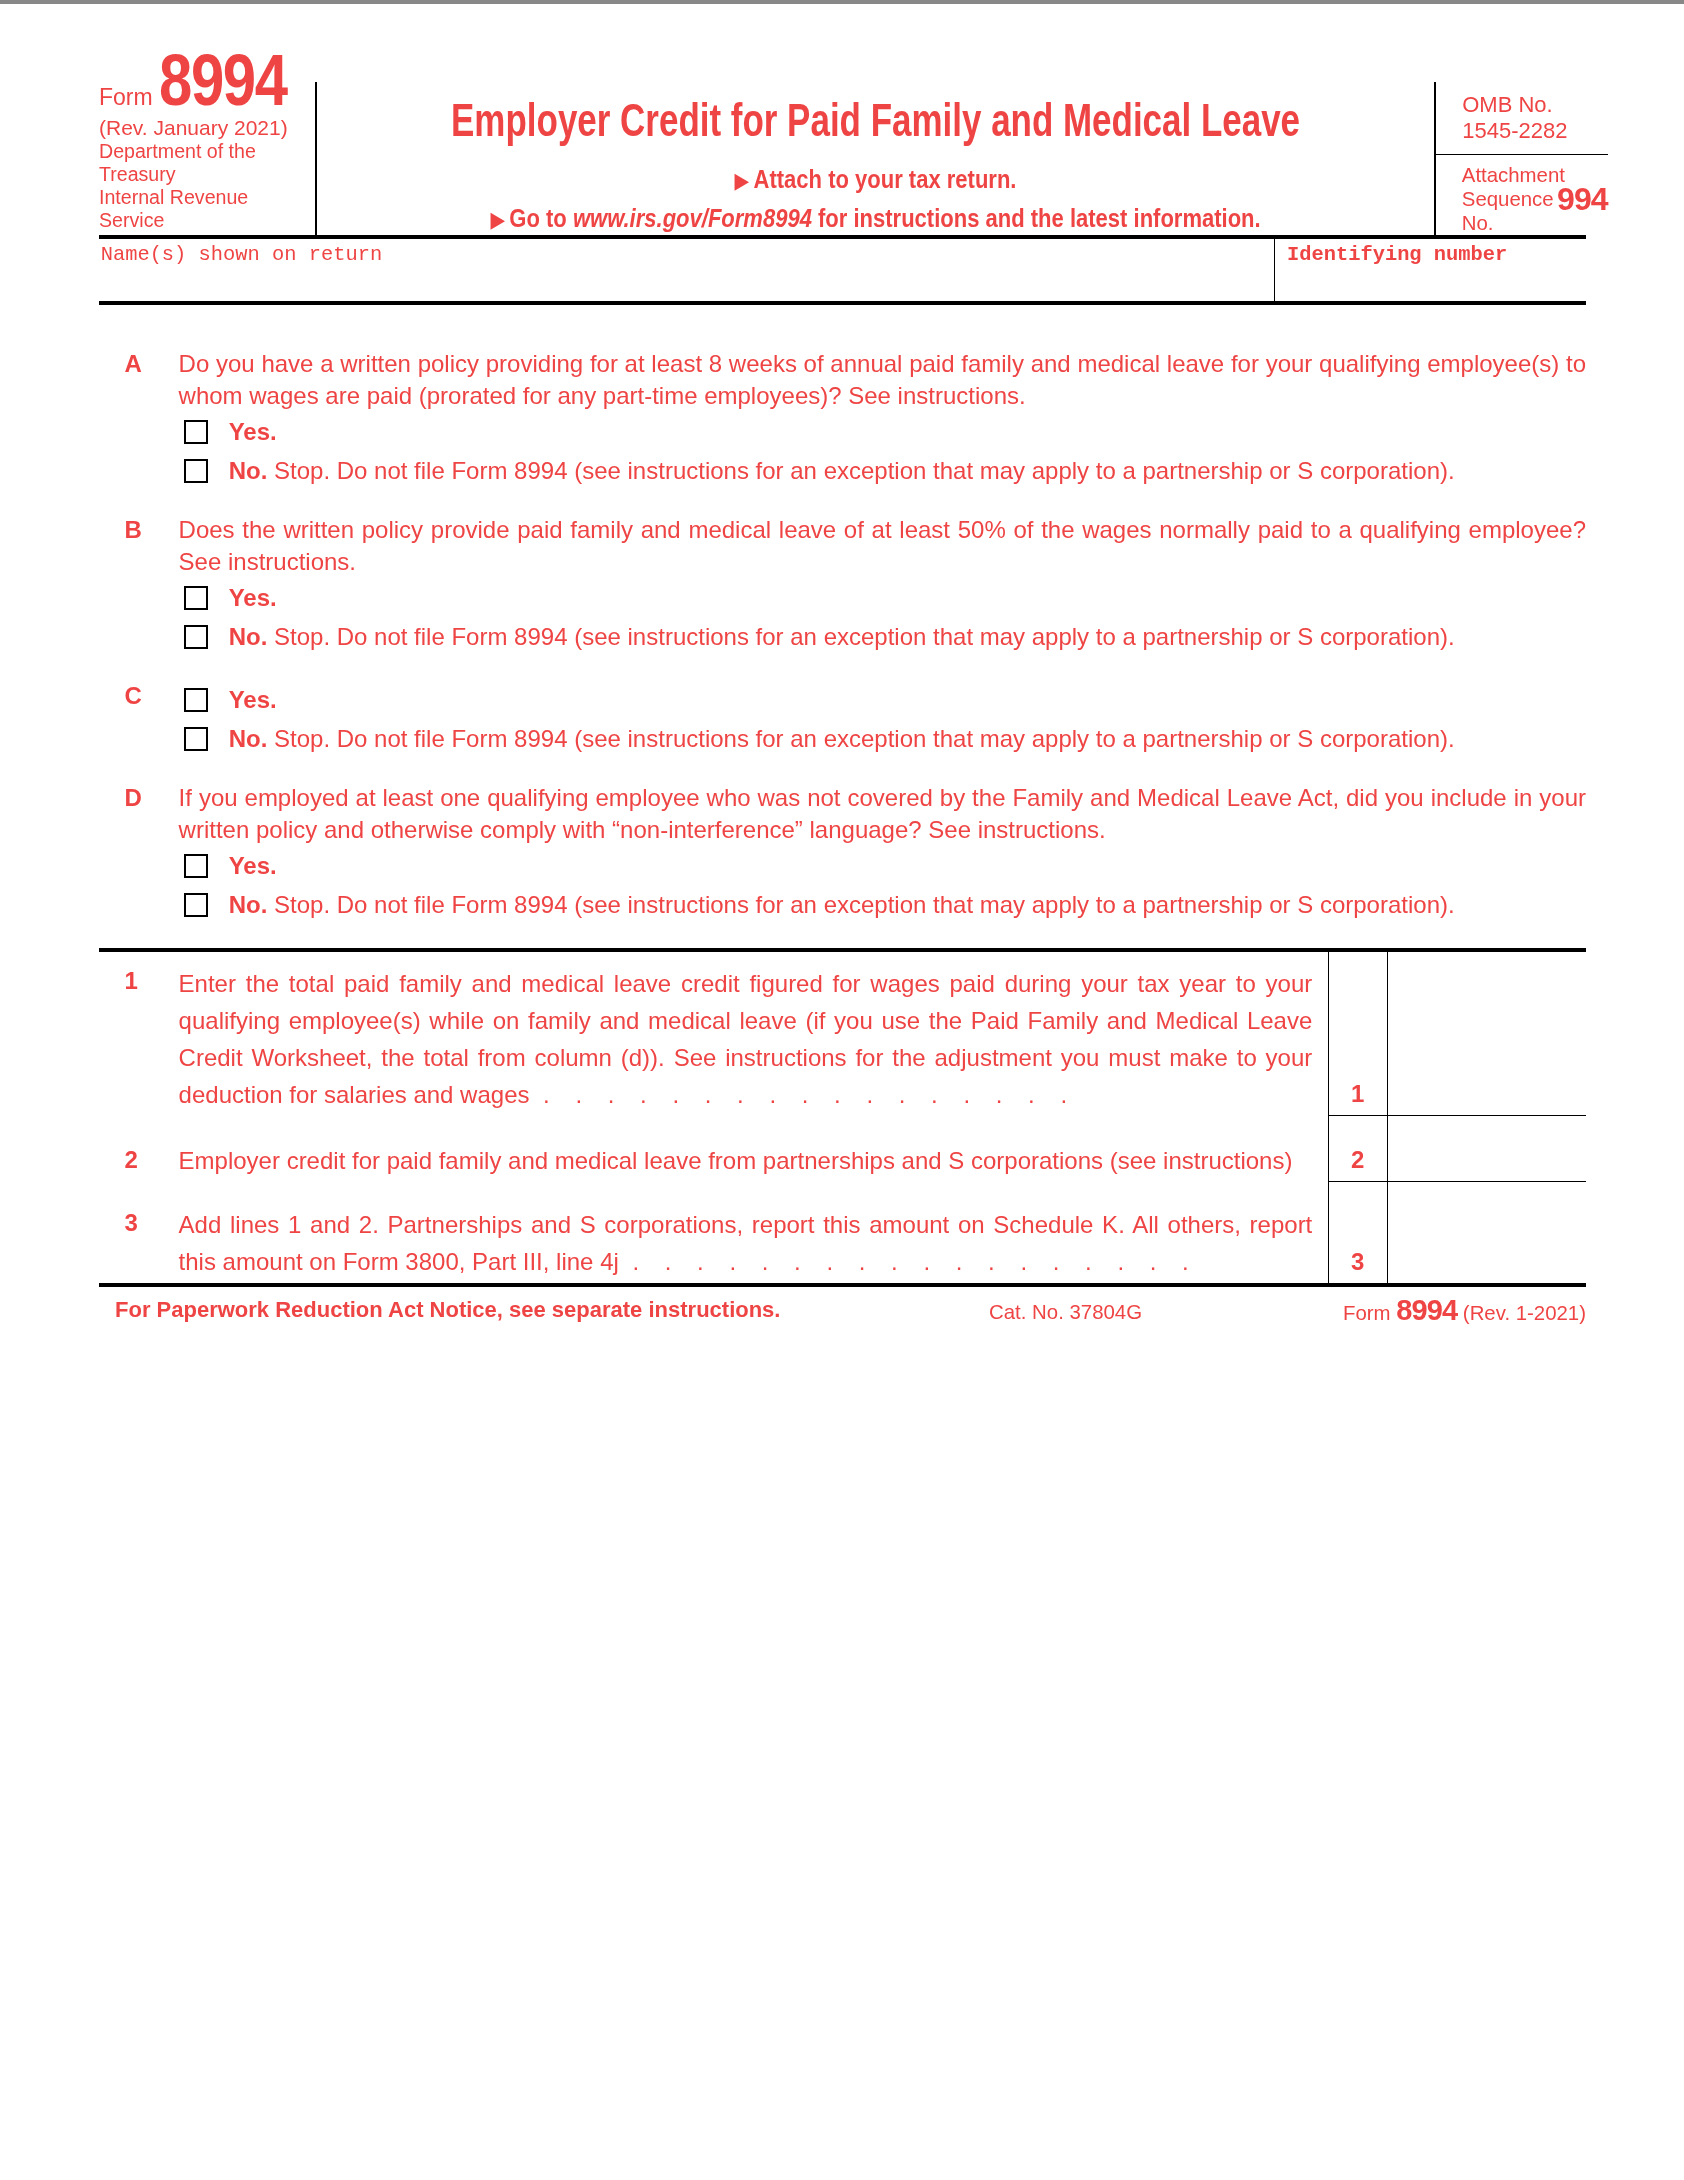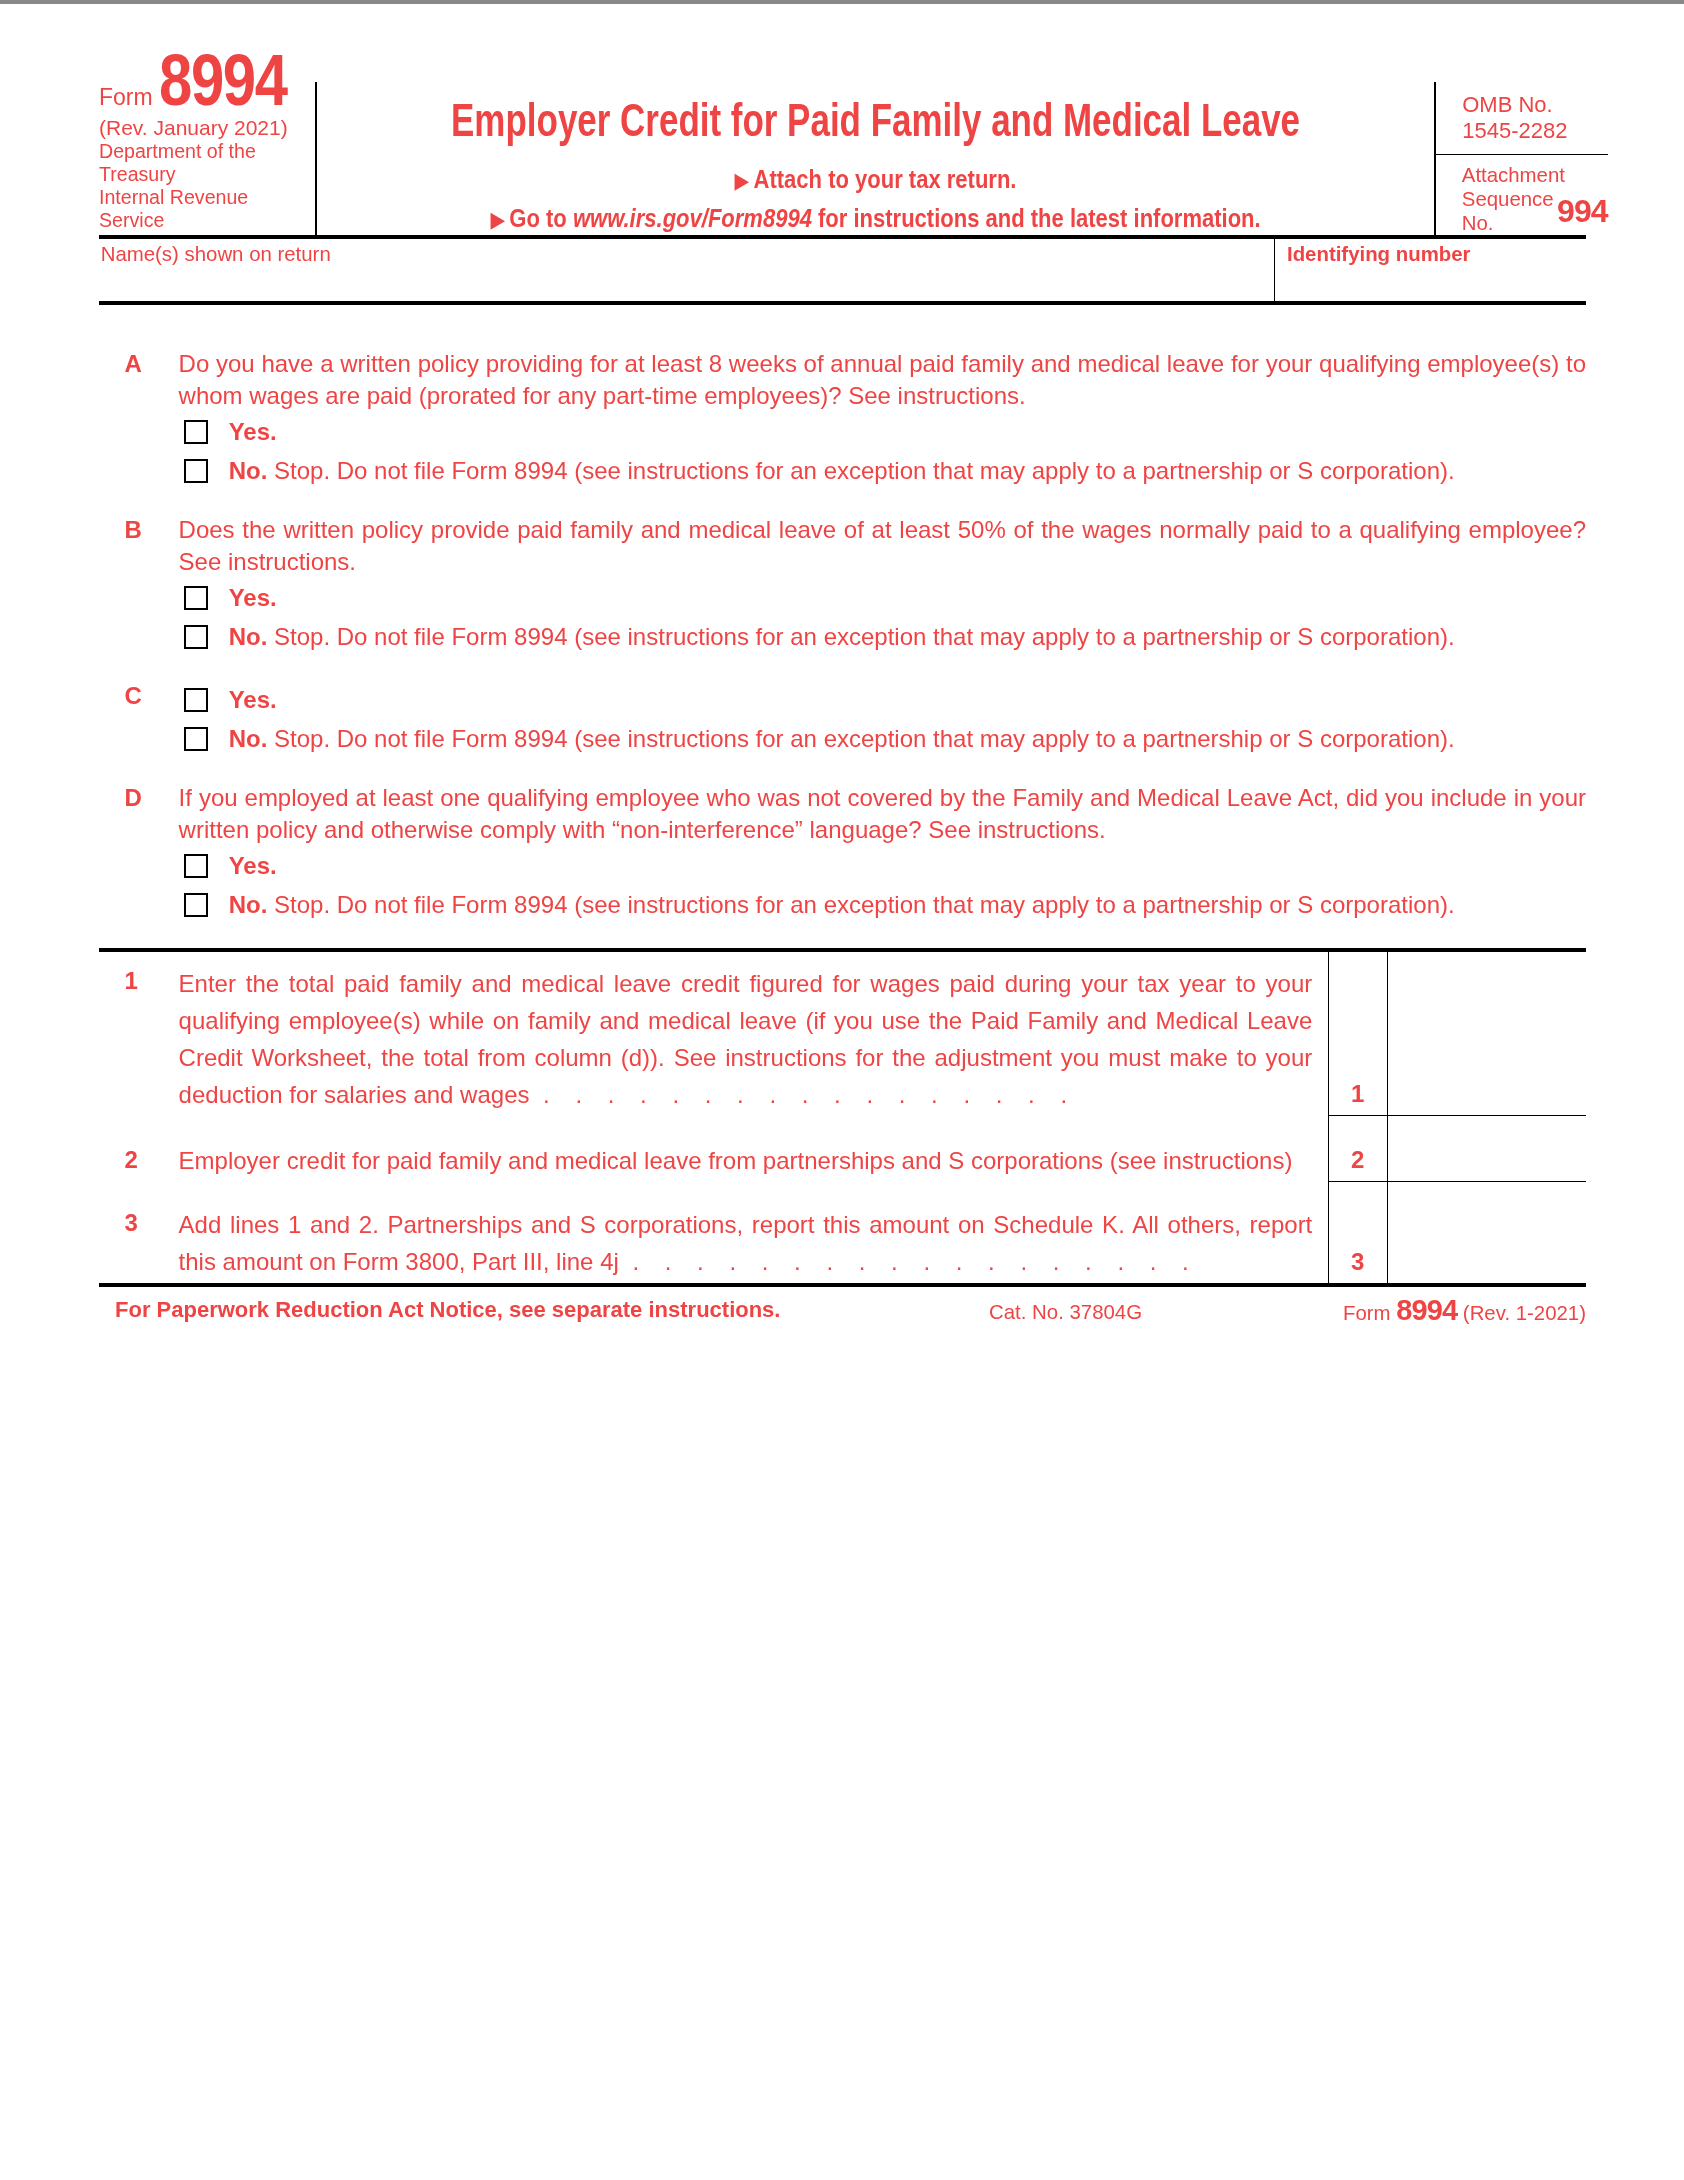--- a/index.html
+++ b/index.html
@@ -42,27 +42,27 @@
   }
   .sub-line.first { margin-top: 20.4px; }
   .arrow-glyph { font-family: "DejaVu Sans", sans-serif; font-size: 22px; margin-right: 5.1px; }
   .goto-url { font-style: italic; }
   .hdr-right { width: 238px; border-left: 2.1px solid #000; display: flex; flex-direction: column; }
   .omb-cell {
     height: 86px; border-bottom: 1.7px solid #000;
     display: flex; align-items: center; padding-left: 26px; font-size: 22px;
   }
   .attach-cell { flex: 1; padding: 8.5px 0 0 25.6px; font-size: 20.4px; line-height: 24px; }
-  .seq-line { display: flex; align-items: center; }
+  .seq-line { display: flex; align-items: flex-start; }
   .seq-num { font-size: 32px; font-weight: bold; margin-left: 3.4px; letter-spacing: -0.9px; }
 
   .thick-rule { border: none; border-top: 4.3px solid #000; }
 
   
-  .name-row { display: flex; height: 66px; border-bottom: 4.3px solid #000; }
+  .name-row { display: flex; height: 66px; border-bottom: 4.3px solid #000; font-family: Liberation Mono, monospace; }
   .name-cell { width: 1176px; border-right: 1.7px solid #000; padding: 4.3px 0 0 1.7px; }
   .id-cell { flex: 1; padding: 4.3px 0 0 12px; }
   .small-label { font-size: 20.4px; }
   .id-cell .small-label { font-weight: bold; }
 
   
   .questions { margin-top: 43px; }
   .question { display: flex; margin-left: 25.6px; margin-bottom: 24px; }
   .q-letter { width: 54px; font-weight: bold; font-size: 24px; line-height: 32px; flex: none; }
   .q-body { flex: 1; }

